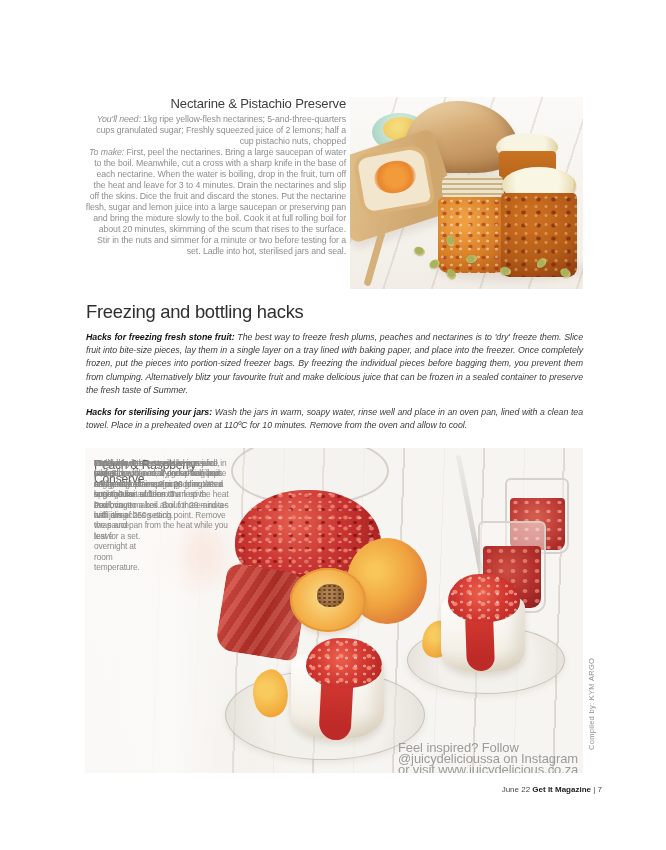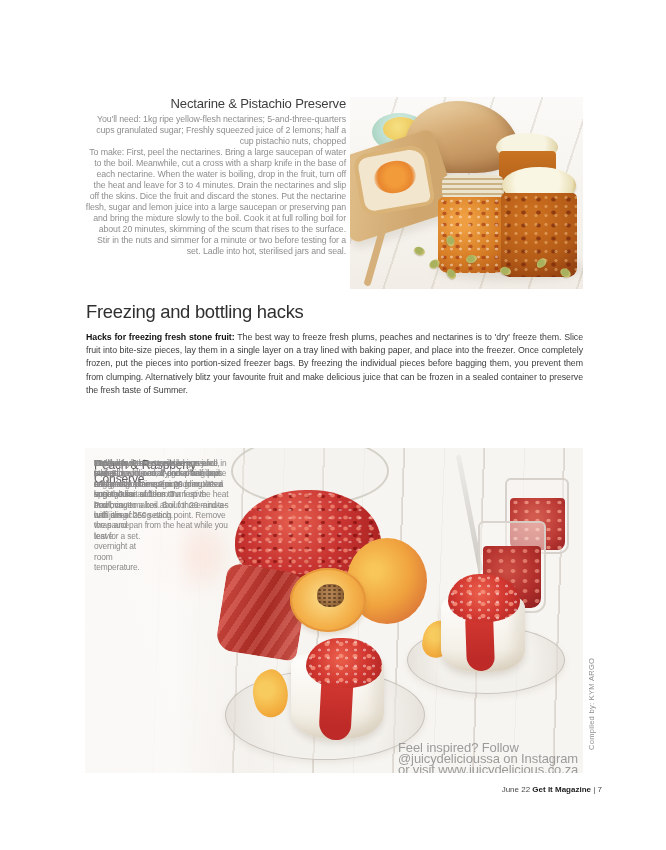--- a/index.html
+++ b/index.html
@@ -4,28 +4,28 @@
 <style>
   html,body{margin:0;padding:0;background:#ffffff;}
   .page{position:relative;width:666px;height:850px;background:#ffffff;overflow:hidden;
         font-family:"Liberation Sans","DejaVu Sans",sans-serif;border-radius:18px;}
 
   
   .recipe-top{position:absolute;left:85px;top:96px;width:261px;text-align:right;}
   .recipe-top h2{margin:0 0 3px 0;font-size:13.5px;font-weight:400;color:#3e3e3e;
                  letter-spacing:-0.2px;transform:scaleX(0.97);transform-origin:right center;}
   .recipe-top p{margin:0;font-size:8.8px;line-height:11px;color:#8e8e8e;letter-spacing:-0.1px;}
-  .ital{}
+  .ital{font-style:italic;}
 
   
   .hacks{position:absolute;left:86px;top:301px;width:497px;}
   .hacks h1{margin:0 0 8px 0;font-size:19px;font-weight:400;color:#2f2f2f;
             letter-spacing:-0.3px;transform:scaleX(0.97);transform-origin:left center;}
   .hacks p{margin:0 0 9px 0;font-size:8.8px;line-height:13.2px;color:#3c3c3c;
-           text-align:justify;letter-spacing:-0.05px;}
+           text-align:justify;letter-spacing:-0.05px;font-style:italic;}
   .hacks .lead{font-weight:bold;color:#121212;}
 
   
   .photo{position:absolute;overflow:hidden;}
   .photo *{position:absolute;}
 
   .photo1{left:350px;top:97px;width:233px;height:192px;background-color:#f3f0ea;
     background-image:
       repeating-linear-gradient(108deg, rgba(165,148,128,0) 0 44px, rgba(165,148,128,0.20) 44px 46px),
       linear-gradient(180deg, rgba(255,255,255,0.65), rgba(238,231,220,0.25));}
@@ -203,20 +203,21 @@
     <div class="pistachio" style="left:116px;top:158px;transform:rotate(-10deg);"></div>
     <div class="pistachio" style="left:95px;top:140px;transform:rotate(75deg);"></div>
     <div class="pistachio" style="left:150px;top:170px;transform:rotate(15deg);"></div>
     <div class="pistachio" style="left:186px;top:162px;transform:rotate(-45deg);"></div>
     <div class="pistachio" style="left:210px;top:172px;transform:rotate(30deg);"></div>
   </div>
 
   <section class="hacks">
     <h1>Freezing and bottling hacks</h1>
     <p><span class="lead">Hacks for freezing fresh stone fruit:</span><span> The best way to freeze fresh plums, peaches and nectarines is to 'dry' freeze them. Slice fruit into bite-size pieces, lay them in a single layer on a tray lined with baking paper, and place into the freezer. Once completely frozen, put the pieces into portion-sized freezer bags. By freezing the individual pieces before bagging them, you prevent them from clumping. Alternatively blitz your favourite fruit and make delicious juice that can be frozen in a sealed container to preserve the fresh taste of Summer.</span></p>
+    <p><span class="lead">Hacks for sterilising your jars:</span><span> Wash the jars in warm, soapy water, rinse well and place in an oven pan, lined with a clean tea towel. Place in a preheated oven at 110ºC for 10 minutes. Remove from the oven and allow to cool.</span></p>
   </section>
 
   <div class="photo photo2">
     <div class="pink-blur"></div>
     <div class="text-veil"></div>
     <div class="jug-glass"></div>
     <div class="conserve-bowl"></div>
     <div class="conserve-bowl-lower"></div>
     <div class="red-cloth"></div>
     <div class="whole-peach"></div>

